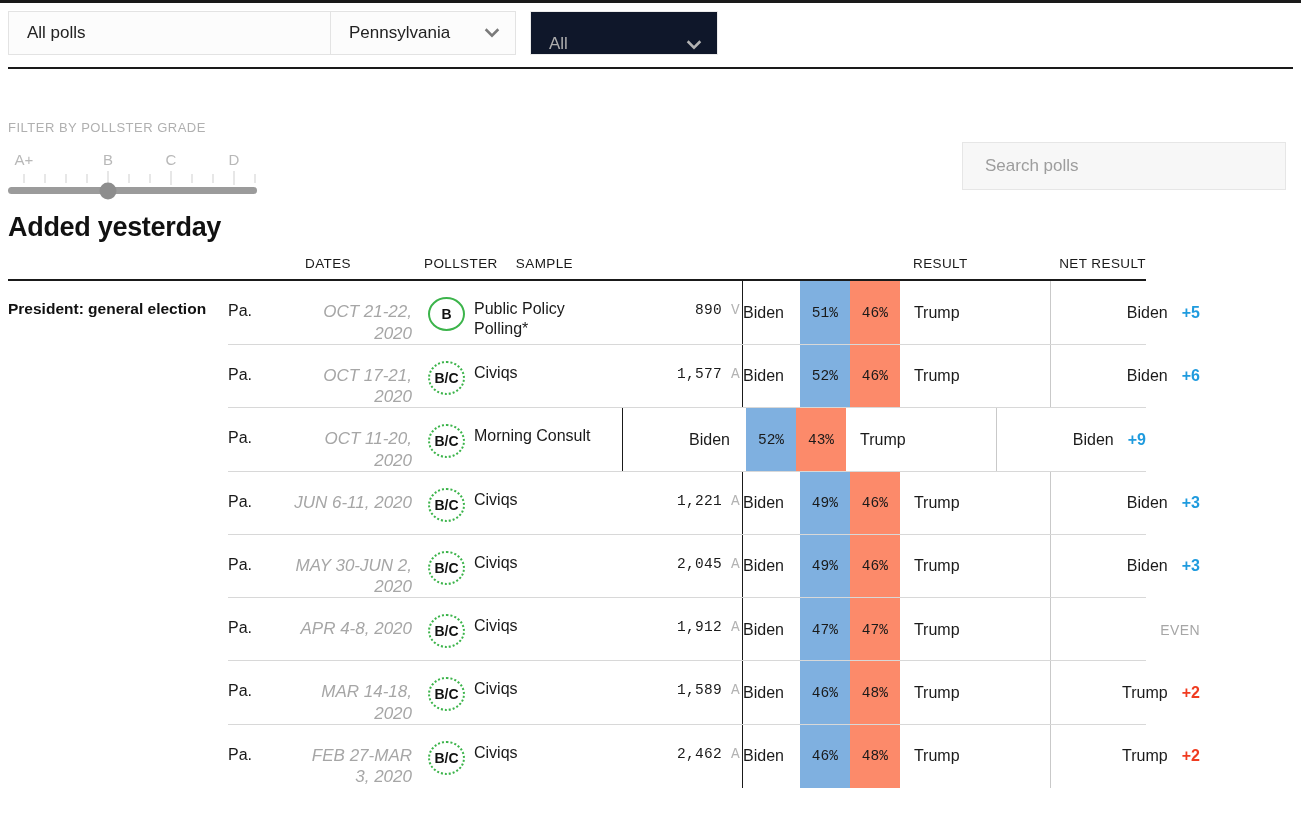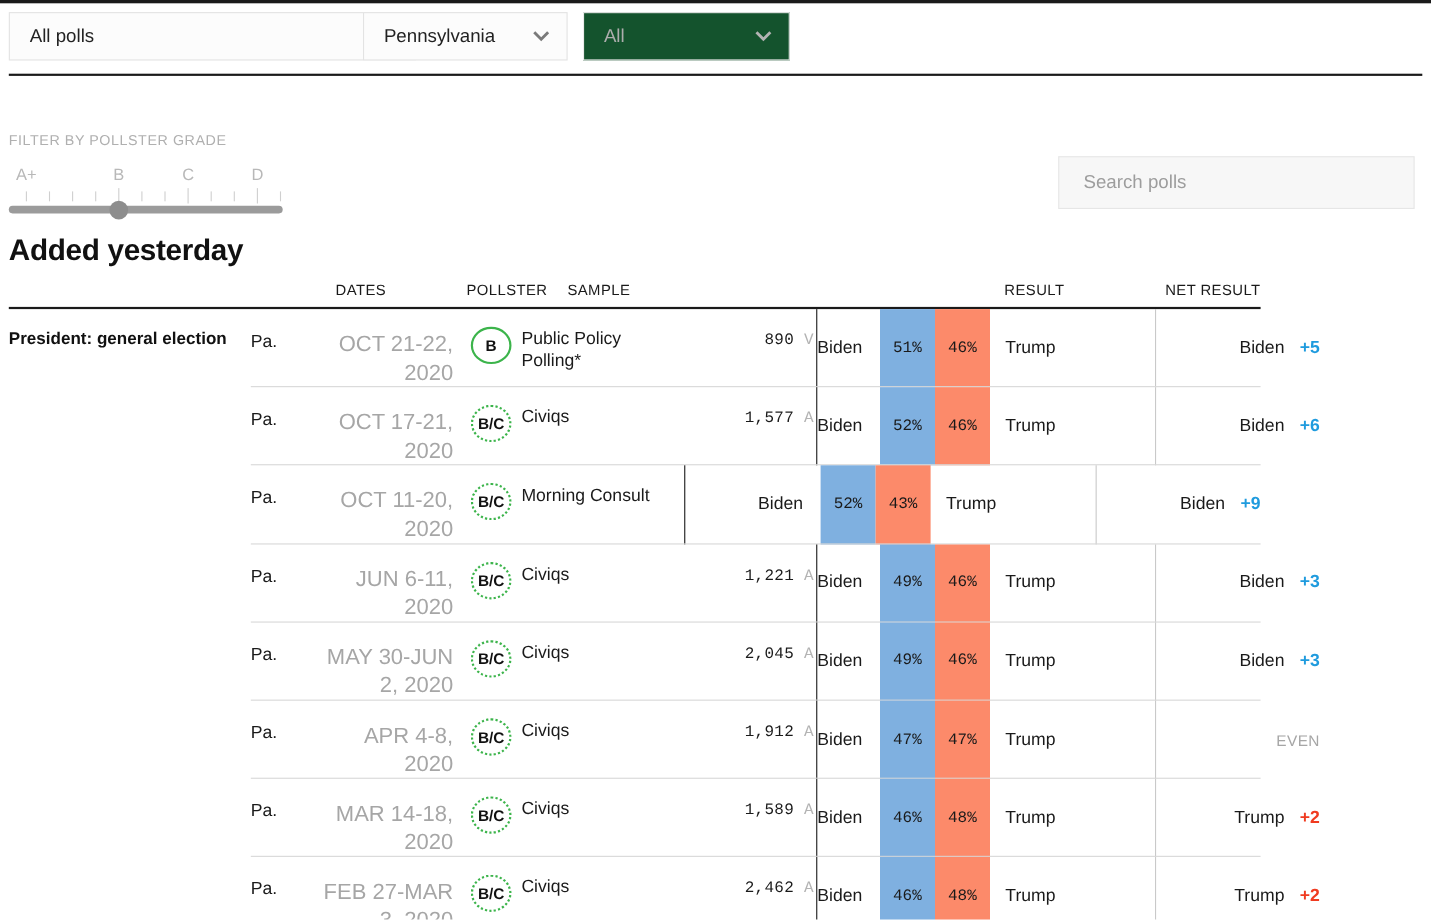--- a/index.html
+++ b/index.html
@@ -22,21 +22,21 @@
   .dropdown {
     position: absolute; top: 8px; height: 44px;
     border: 1px solid #e3e3e3;
     background: #fcfcfc;
     display: flex; align-items: center;
     padding: 0 14px 0 18px;
     font-size: 17px; color: #222;
   }
   .dropdown.d1 { left: 8px; width: 370px; }
   .dropdown.d2 { left: 330px; width: 186px; }
-  .dropdown.d3 { left: 530px; width: 188px; background: #14532d; border-color: #ebebeb; color: #adadad; }
+  .dropdown.d3 { left: 530px; width: 188px; background: #0f172a; border-color: #ebebeb; color: #adadad; align-items: flex-end; }
   .dd-label { flex: 1; white-space: nowrap; overflow: hidden; }
   .chev { width: 18px; height: 18px; flex: 0 0 18px; }
   .chev svg { display: block; }
 
   .hr-under-filters {
     position: absolute; left: 8px; top: 67px; width: 1285px;
     height: 2px; background: #1a1a1a;
   }
 
   
@@ -126,21 +126,21 @@
   }
   .c-state {
     width: 66px; flex: 0 0 66px;
     padding-top: 21px;
     font-size: 16px; color: #1a1a1a;
   }
   .c-dates {
     width: 118px; flex: 0 0 118px;
     padding-top: 20px;
     text-align: right;
-    font-size: 20px; color: #a6a6a6; line-height: 1.28;
+    font-size: 17px; color: #a6a6a6; line-height: 1.28; font-style: italic;
   }
   .c-pollster {
     width: 210px; flex: 0 0 210px;
     padding-left: 16px; padding-top: 14px;
     display: flex; align-items: flex-start; gap: 9px;
   }
   .grade {
     flex: 0 0 auto;
     width: 37px; height: 34px; border-radius: 50%;
     display: flex; align-items: center; justify-content: center;

